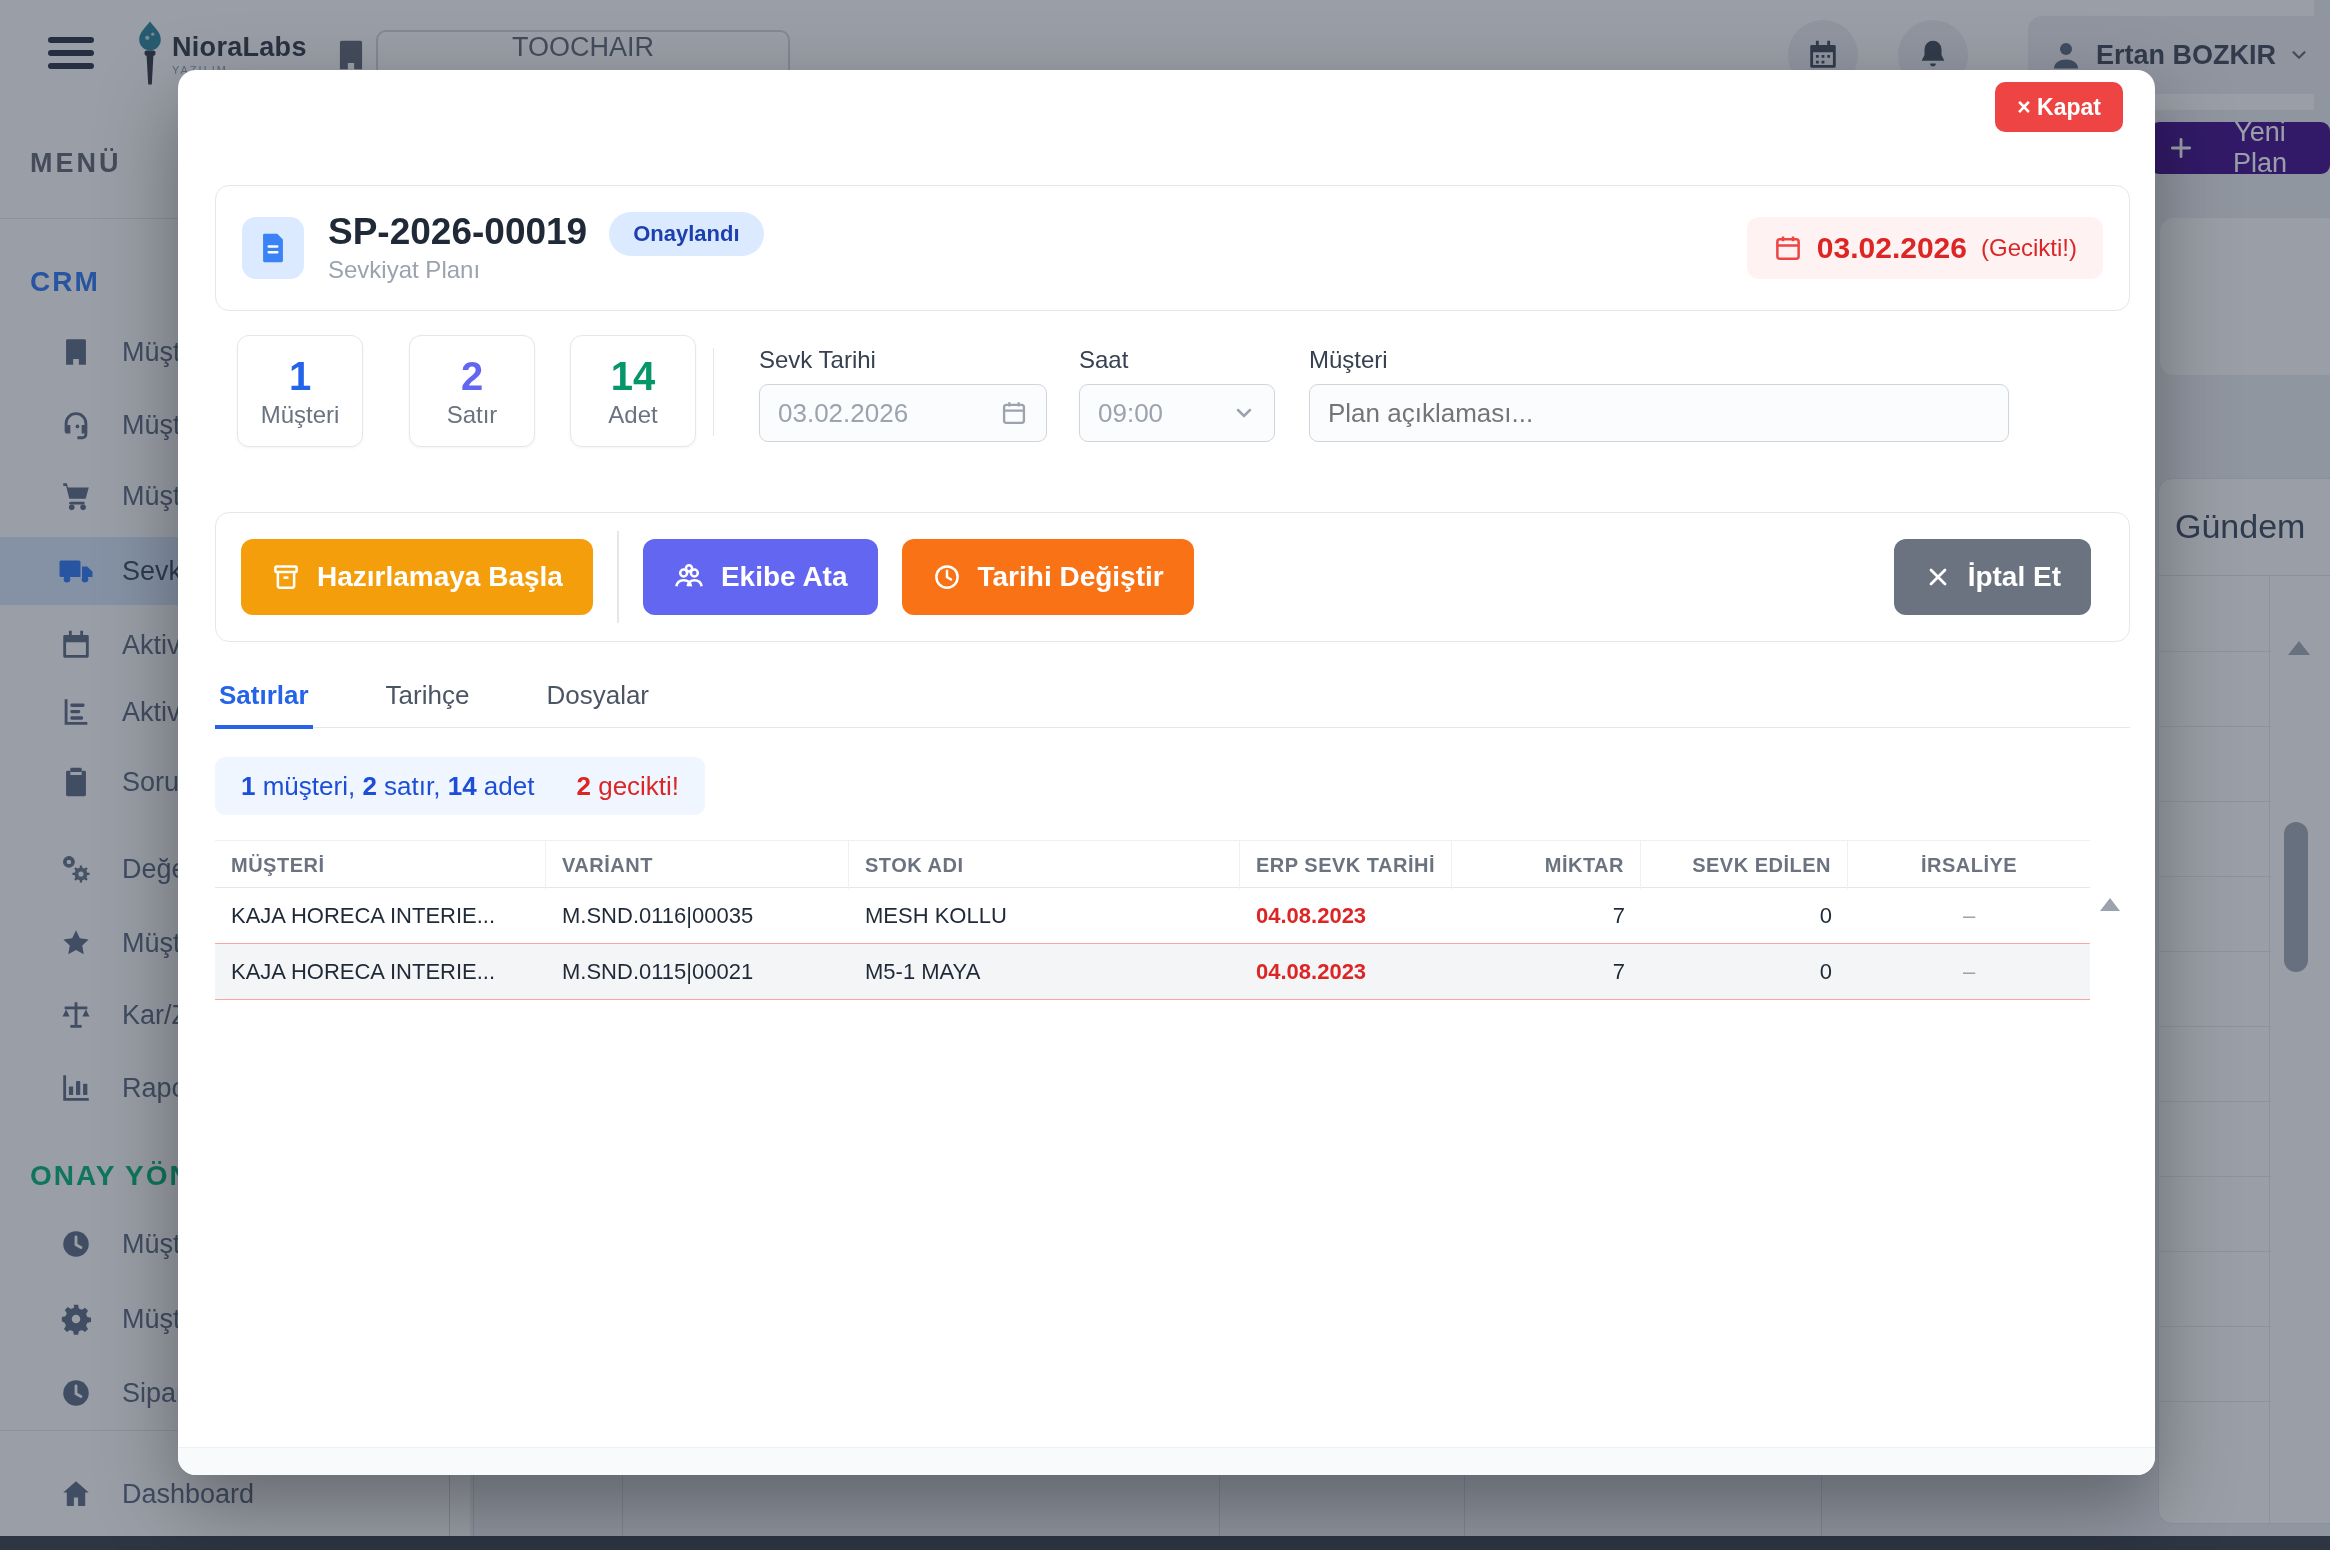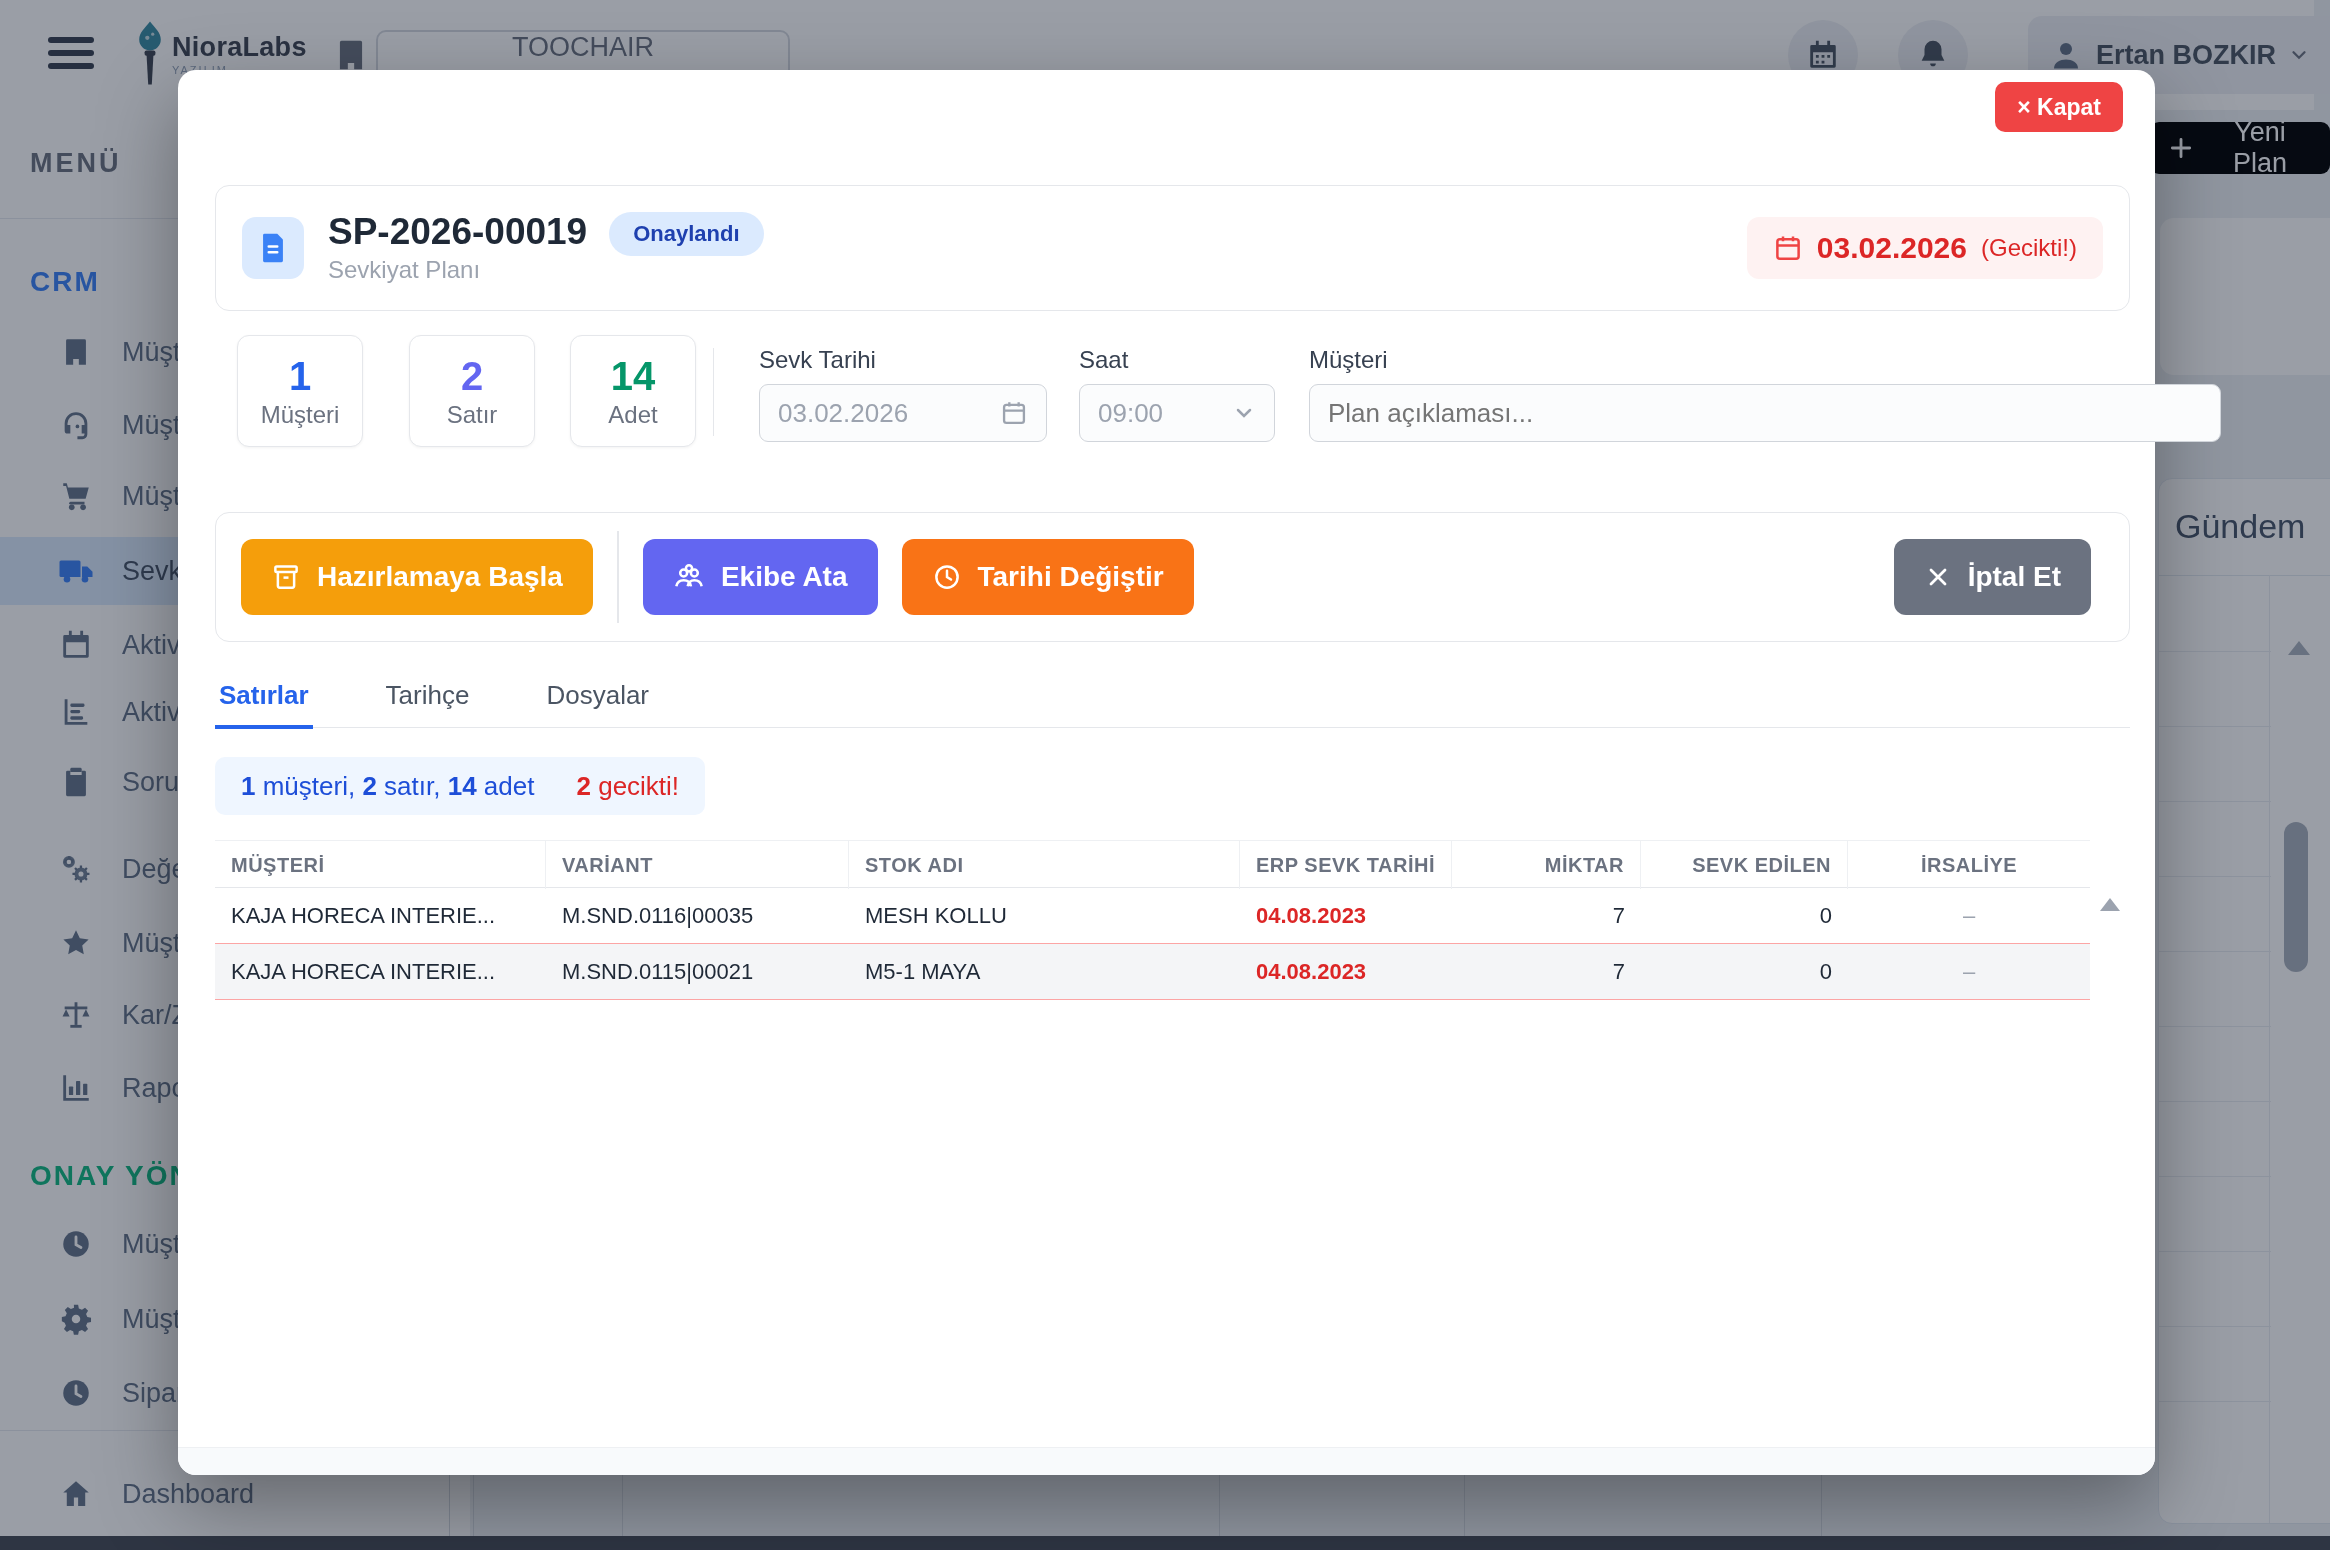--- a/index.html
+++ b/index.html
@@ -30,21 +30,21 @@
   .section-crm { top:156px; color:#3b82f6; }
   .section-onay { top:1050px; color:#10b981; }
   .side-item { position:absolute; left:0; width:470px; height:68px; display:flex; align-items:center; padding-left:58px; gap:28px; cursor:pointer; }
   .side-item .sicon { width:36px; height:36px; color:#64748b; flex:none; display:flex; align-items:center; justify-content:center; }
   .side-item .slabel { font-size:27px; color:#64748b; white-space:nowrap; }
   .side-item.active { background:#dbeafe; }
   .side-item.active .sicon { color:#3b82f6; }
   .side-item.active .slabel { color:#475569; }
   .side-div { position:absolute; left:0; right:0; top:1320px; height:1px; background:#e5e9ef; }
   .content-bg { position:absolute; top:110px; left:470px; right:0; bottom:0; background:#eef1f5; z-index:0; }
-  .newplan-btn { position:absolute; left:2150px; top:122px; width:180px; height:52px; background:#000000; color:#fff; border:none;
+  .newplan-btn { position:absolute; left:2150px; top:122px; width:180px; height:52px; background:#4c1d95; color:#fff; border:none;
       border-radius:9px; font-size:27px; font-family:"Liberation Sans", sans-serif; display:flex; align-items:center; gap:14px; padding:4px 18px; z-index:1; }
   .bg-card1 { position:absolute; left:2160px; top:218px; width:260px; height:157px; background:#ffffff; border-radius:14px; z-index:1; }
   .bg-gundem { position:absolute; left:2158px; top:478px; width:260px; height:1046px; background:#ffffff; border:1px solid #e2e8f0; border-radius:14px 0 0 14px; z-index:1; }
   .bg-gundem .gtitle { font-size:34px; color:#475569; padding:28px 0 0 16px; display:block; }
   .bg-gundem .ghead-sep { position:absolute; top:96px; left:0; right:0; height:1px; background:#e2e8f0; }
   .grow-line { position:absolute; left:0; width:112px; height:1px; background:#e9edf2; }
   .gcol-line { position:absolute; left:110px; top:96px; bottom:0; width:1px; background:#e9edf2; }
   .page-scroll-up { position:absolute; left:2288px; top:641px; width:0; height:0; z-index:1;
       border-left:11px solid transparent; border-right:11px solid transparent; border-bottom:14px solid #aab2bd; }
   .page-scroll-thumb { position:absolute; left:2284px; top:822px; width:24px; height:150px; border-radius:12px; background:#a8b0bc; z-index:1; }
@@ -436,21 +436,21 @@
     <div class="fld" style="left:901px; width:196px">
       <span style="flex:1">09:00</span>
       <span>
         <svg width="24" height="24" viewBox="0 0 24 24" fill="none" stroke="#9ca3af" stroke-width="2.5" stroke-linecap="round">
             <path d="M6 9l6 6 6-6"></path>
           </svg>
       </span>
     </div>
 
     <div class="fld-label" style="left:1131px">Müşteri</div>
-    <div class="fld" style="left:1131px; width:912px">
+    <div class="fld" style="left:1131px; width:700px">
       <input type="text" placeholder="Plan açıklaması..." style="">
     </div>
 
     <div class="actions-box">
       <button class="act-btn act-amber">
         <span>
           <svg width="30" height="30" viewBox="0 0 24 24" fill="none" stroke="#fff" stroke-width="2">
               <rect x="3.5" y="3.5" width="17" height="4.5" rx="1"></rect>
               <path d="M5.5 8v11a1.5 1.5 0 0 0 1.5 1.5h10a1.5 1.5 0 0 0 1.5-1.5V8"></path>
               <path d="M10 12.5h4"></path>

